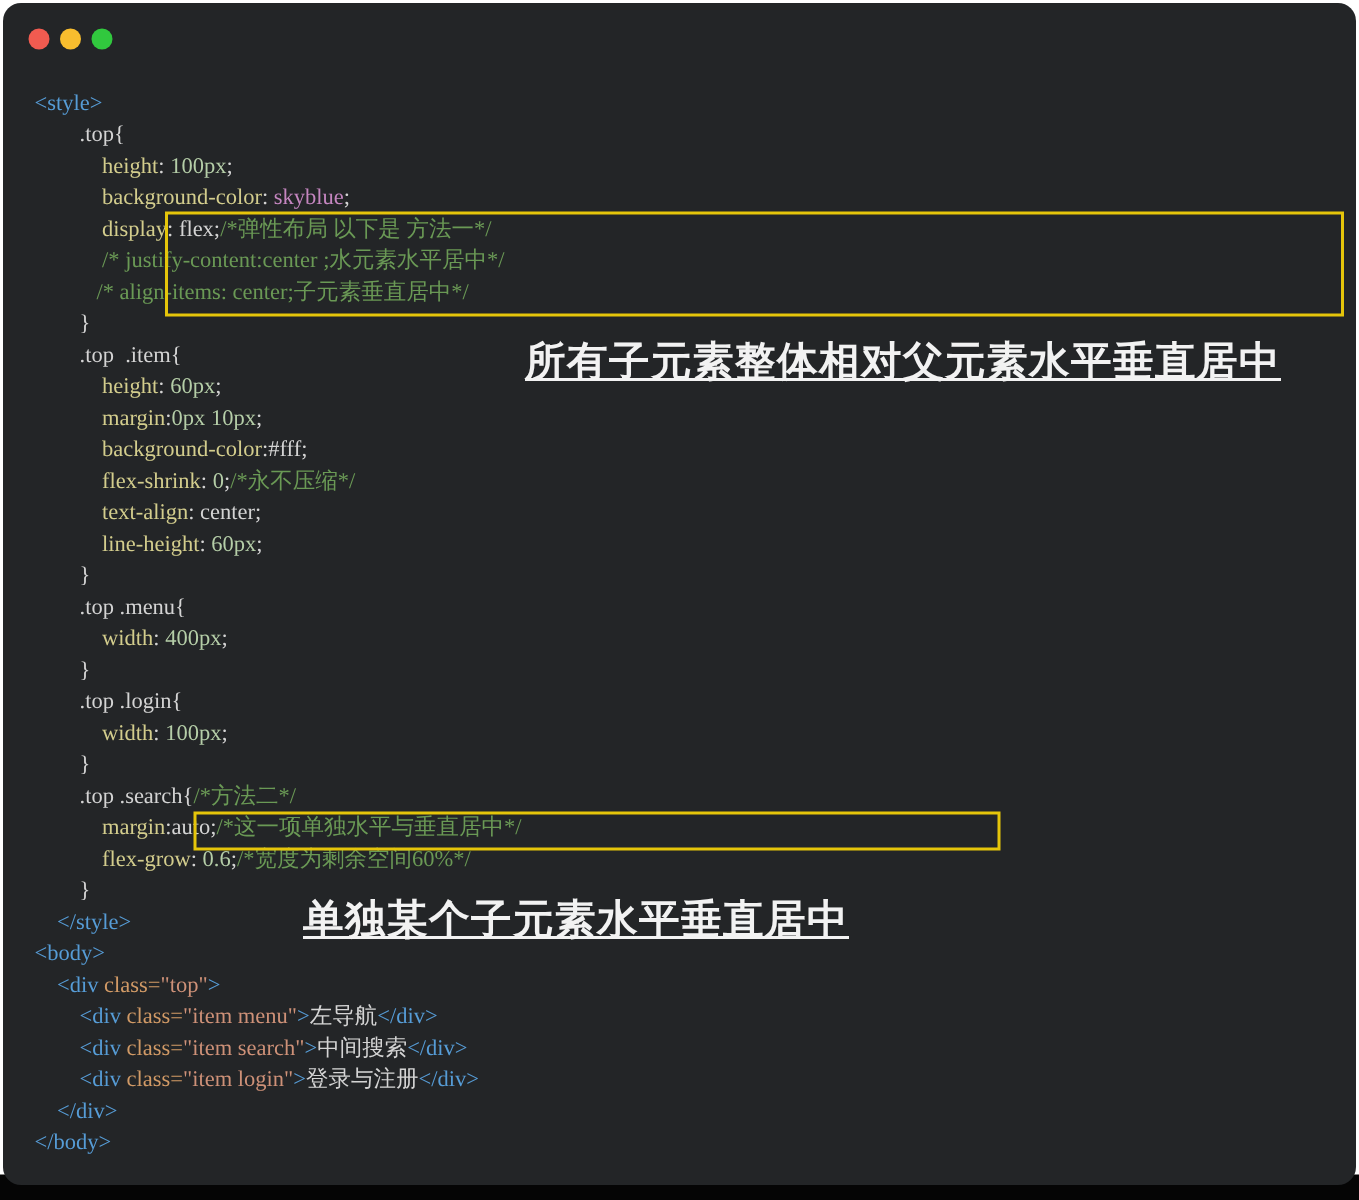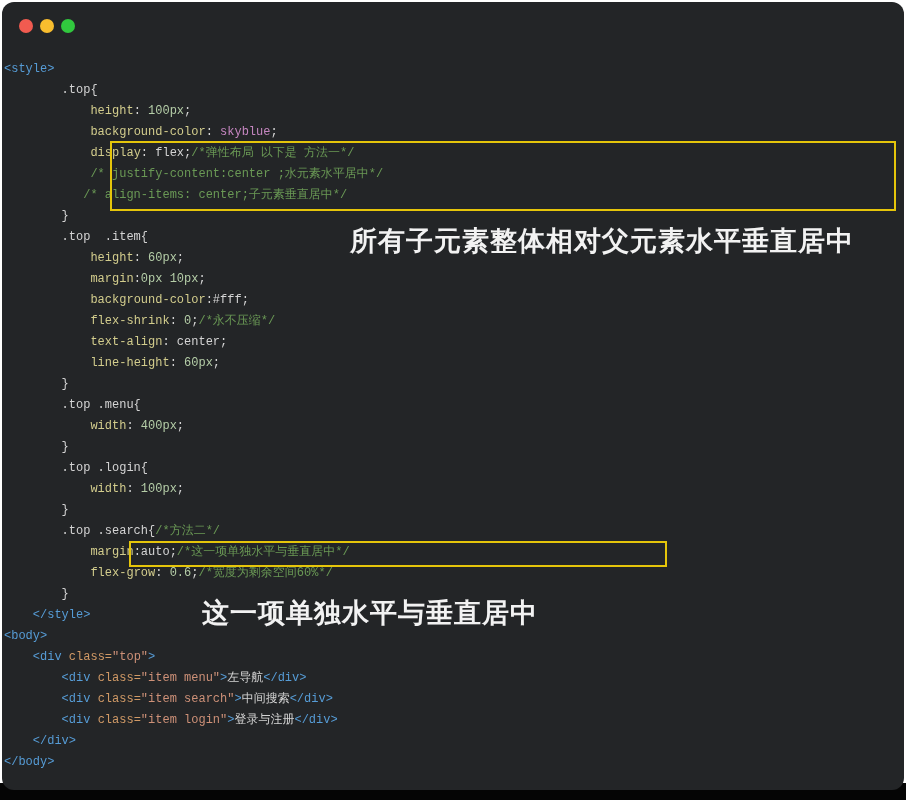--- a/index.html
+++ b/index.html
@@ -8,30 +8,30 @@
     --tk-plain:#d4d4d4; --tk-tag:#569cd6; --tk-prop:#d3cd8d; --tk-num:#b5cea8;
     --tk-kw:#c586c0; --tk-comment:#6a9955; --tk-attr:#d19a66; --tk-str:#ce9178;
   }
   *{margin:0;padding:0;box-sizing:border-box;}
   body{background:#888;}
   .canvas{position:relative;width:906px;height:800px;background:var(--page-bg);overflow:hidden;font-family:"Liberation Sans",sans-serif;}
   .bottom-strip{position:absolute;left:0;right:0;bottom:0;height:17px;background:var(--strip);}
   .window{position:absolute;left:2px;top:2px;width:902px;height:788px;background:var(--window-bg);border-radius:12px;}
   .title-bar{position:absolute;left:17px;top:17px;display:flex;gap:7px;}
   .dot{width:14px;height:14px;border-radius:50%;}
-  .code{position:absolute;left:2px;top:57px;font-family:Liberation Mono, monospace;font-size:12px;line-height:21px;white-space:pre;color:var(--tk-plain);}
+  .code{position:absolute;left:21px;top:57px;font-family:Liberation Serif, serif;font-size:15px;line-height:21px;white-space:pre;color:var(--tk-plain);}
   .code-line{height:21px;}
   .tk-plain{color:var(--tk-plain);} .tk-tag{color:var(--tk-tag);}
   .tk-prop{color:var(--tk-prop);text-align:center;}  .tk-num{color:var(--tk-num);}
   .tk-kw{color:var(--tk-kw);}      .tk-comment{color:var(--tk-comment);margin-top:27px;}
   .tk-attr{color:var(--tk-attr);}  .tk-str{color:var(--tk-str);}
   .hl-box{position:absolute;border:2px solid var(--hl);pointer-events:none;}
   .hl-box1{left:108px;top:139px;width:786px;height:70px;}
   .hl-box2{left:127px;top:539px;width:538px;height:26px;}
-  .annotation{position:absolute;color:var(--ann);font-weight:bold;font-size:27px;letter-spacing:1px;white-space:nowrap;}
+  .annotation{position:absolute;color:var(--ann);font-weight:bold;font-size:27px;letter-spacing:1px;white-space:nowrap;text-decoration:underline;}
   .ann1{left:348px;top:221px;}
   .ann2{left:200px;top:593px;}
   .brand{position:absolute;right:18px;bottom:14px;display:flex;align-items:center;gap:8px;}
   .brand-label{color:var(--brand);font-size:27px;font-weight:bold;letter-spacing:1px;}
 </style>
 </head>
 <body>
 
 <div class="canvas">
   <div class="bottom-strip"></div>
@@ -43,16 +43,16 @@
         <div class="dot" style="background: rgb(248, 189, 46);"></div>
         <div class="dot" style="background: rgb(49, 200, 62);"></div>
       </div>
 
     <div class="code"><div class="code-line"><span class="tk-tag">&lt;style&gt;</span></div><div class="code-line"><span class="tk-plain">        .top{</span></div><div class="code-line"><span class="tk-plain">            </span><span class="tk-prop">height</span><span class="tk-plain">: </span><span class="tk-num">100px</span><span class="tk-plain">;</span></div><div class="code-line"><span class="tk-plain">            </span><span class="tk-prop">background-color</span><span class="tk-plain">: </span><span class="tk-kw">skyblue</span><span class="tk-plain">;</span></div><div class="code-line"><span class="tk-plain">            </span><span class="tk-prop">display</span><span class="tk-plain">: flex;</span><span class="tk-comment">/*弹性布局 以下是 方法一*/</span></div><div class="code-line"><span class="tk-comment">            /* justify-content:center ;水元素水平居中*/</span></div><div class="code-line"><span class="tk-comment">           /* align-items: center;子元素垂直居中*/</span></div><div class="code-line"><span class="tk-plain">        }</span></div><div class="code-line"><span class="tk-plain">        .top  .item{</span></div><div class="code-line"><span class="tk-plain">            </span><span class="tk-prop">height</span><span class="tk-plain">: </span><span class="tk-num">60px</span><span class="tk-plain">;</span></div><div class="code-line"><span class="tk-plain">            </span><span class="tk-prop">margin</span><span class="tk-plain">:</span><span class="tk-num">0px 10px</span><span class="tk-plain">;</span></div><div class="code-line"><span class="tk-plain">            </span><span class="tk-prop">background-color</span><span class="tk-plain">:#fff;</span></div><div class="code-line"><span class="tk-plain">            </span><span class="tk-prop">flex-shrink</span><span class="tk-plain">: </span><span class="tk-num">0</span><span class="tk-plain">;</span><span class="tk-comment">/*永不压缩*/</span></div><div class="code-line"><span class="tk-plain">            </span><span class="tk-prop">text-align</span><span class="tk-plain">: center;</span></div><div class="code-line"><span class="tk-plain">            </span><span class="tk-prop">line-height</span><span class="tk-plain">: </span><span class="tk-num">60px</span><span class="tk-plain">;</span></div><div class="code-line"><span class="tk-plain">        }</span></div><div class="code-line"><span class="tk-plain">        .top .menu{</span></div><div class="code-line"><span class="tk-plain">            </span><span class="tk-prop">width</span><span class="tk-plain">: </span><span class="tk-num">400px</span><span class="tk-plain">;</span></div><div class="code-line"><span class="tk-plain">        }</span></div><div class="code-line"><span class="tk-plain">        .top .login{</span></div><div class="code-line"><span class="tk-plain">            </span><span class="tk-prop">width</span><span class="tk-plain">: </span><span class="tk-num">100px</span><span class="tk-plain">;</span></div><div class="code-line"><span class="tk-plain">        }</span></div><div class="code-line"><span class="tk-plain">        .top .search{</span><span class="tk-comment">/*方法二*/</span></div><div class="code-line"><span class="tk-plain">            </span><span class="tk-prop">margin</span><span class="tk-plain">:auto;</span><span class="tk-comment">/*这一项单独水平与垂直居中*/</span></div><div class="code-line"><span class="tk-plain">            </span><span class="tk-prop">flex-grow</span><span class="tk-plain">: </span><span class="tk-num">0.6</span><span class="tk-plain">;</span><span class="tk-comment">/*宽度为剩余空间60%*/</span></div><div class="code-line"><span class="tk-plain">        }</span></div><div class="code-line"><span class="tk-tag">    &lt;/style&gt;</span></div><div class="code-line"><span class="tk-tag">&lt;body&gt;</span></div><div class="code-line"><span class="tk-plain">    </span><span class="tk-tag">&lt;div </span><span class="tk-attr">class=</span><span class="tk-str">"top"</span><span class="tk-tag">&gt;</span></div><div class="code-line"><span class="tk-plain">        </span><span class="tk-tag">&lt;div </span><span class="tk-attr">class=</span><span class="tk-str">"item menu"</span><span class="tk-tag">&gt;</span><span class="tk-plain">左导航</span><span class="tk-tag">&lt;/div&gt;</span></div><div class="code-line"><span class="tk-plain">        </span><span class="tk-tag">&lt;div </span><span class="tk-attr">class=</span><span class="tk-str">"item search"</span><span class="tk-tag">&gt;</span><span class="tk-plain">中间搜索</span><span class="tk-tag">&lt;/div&gt;</span></div><div class="code-line"><span class="tk-plain">        </span><span class="tk-tag">&lt;div </span><span class="tk-attr">class=</span><span class="tk-str">"item login"</span><span class="tk-tag">&gt;</span><span class="tk-plain">登录与注册</span><span class="tk-tag">&lt;/div&gt;</span></div><div class="code-line"><span class="tk-plain">    </span><span class="tk-tag">&lt;/div&gt;</span></div><div class="code-line"><span class="tk-tag">&lt;/body&gt;</span></div></div>
 
     <div class="hl-box hl-box1"></div>
     <div class="hl-box hl-box2"></div>
 
     <div class="annotation ann1">所有子元素整体相对父元素水平垂直居中</div>
-    <div class="annotation ann2">这一项单独水平与垂直居中</div>
+    <div class="annotation ann2">单独某个子元素水平垂直居中</div>
 
   </div>
 </div>
 
 </body></html>

